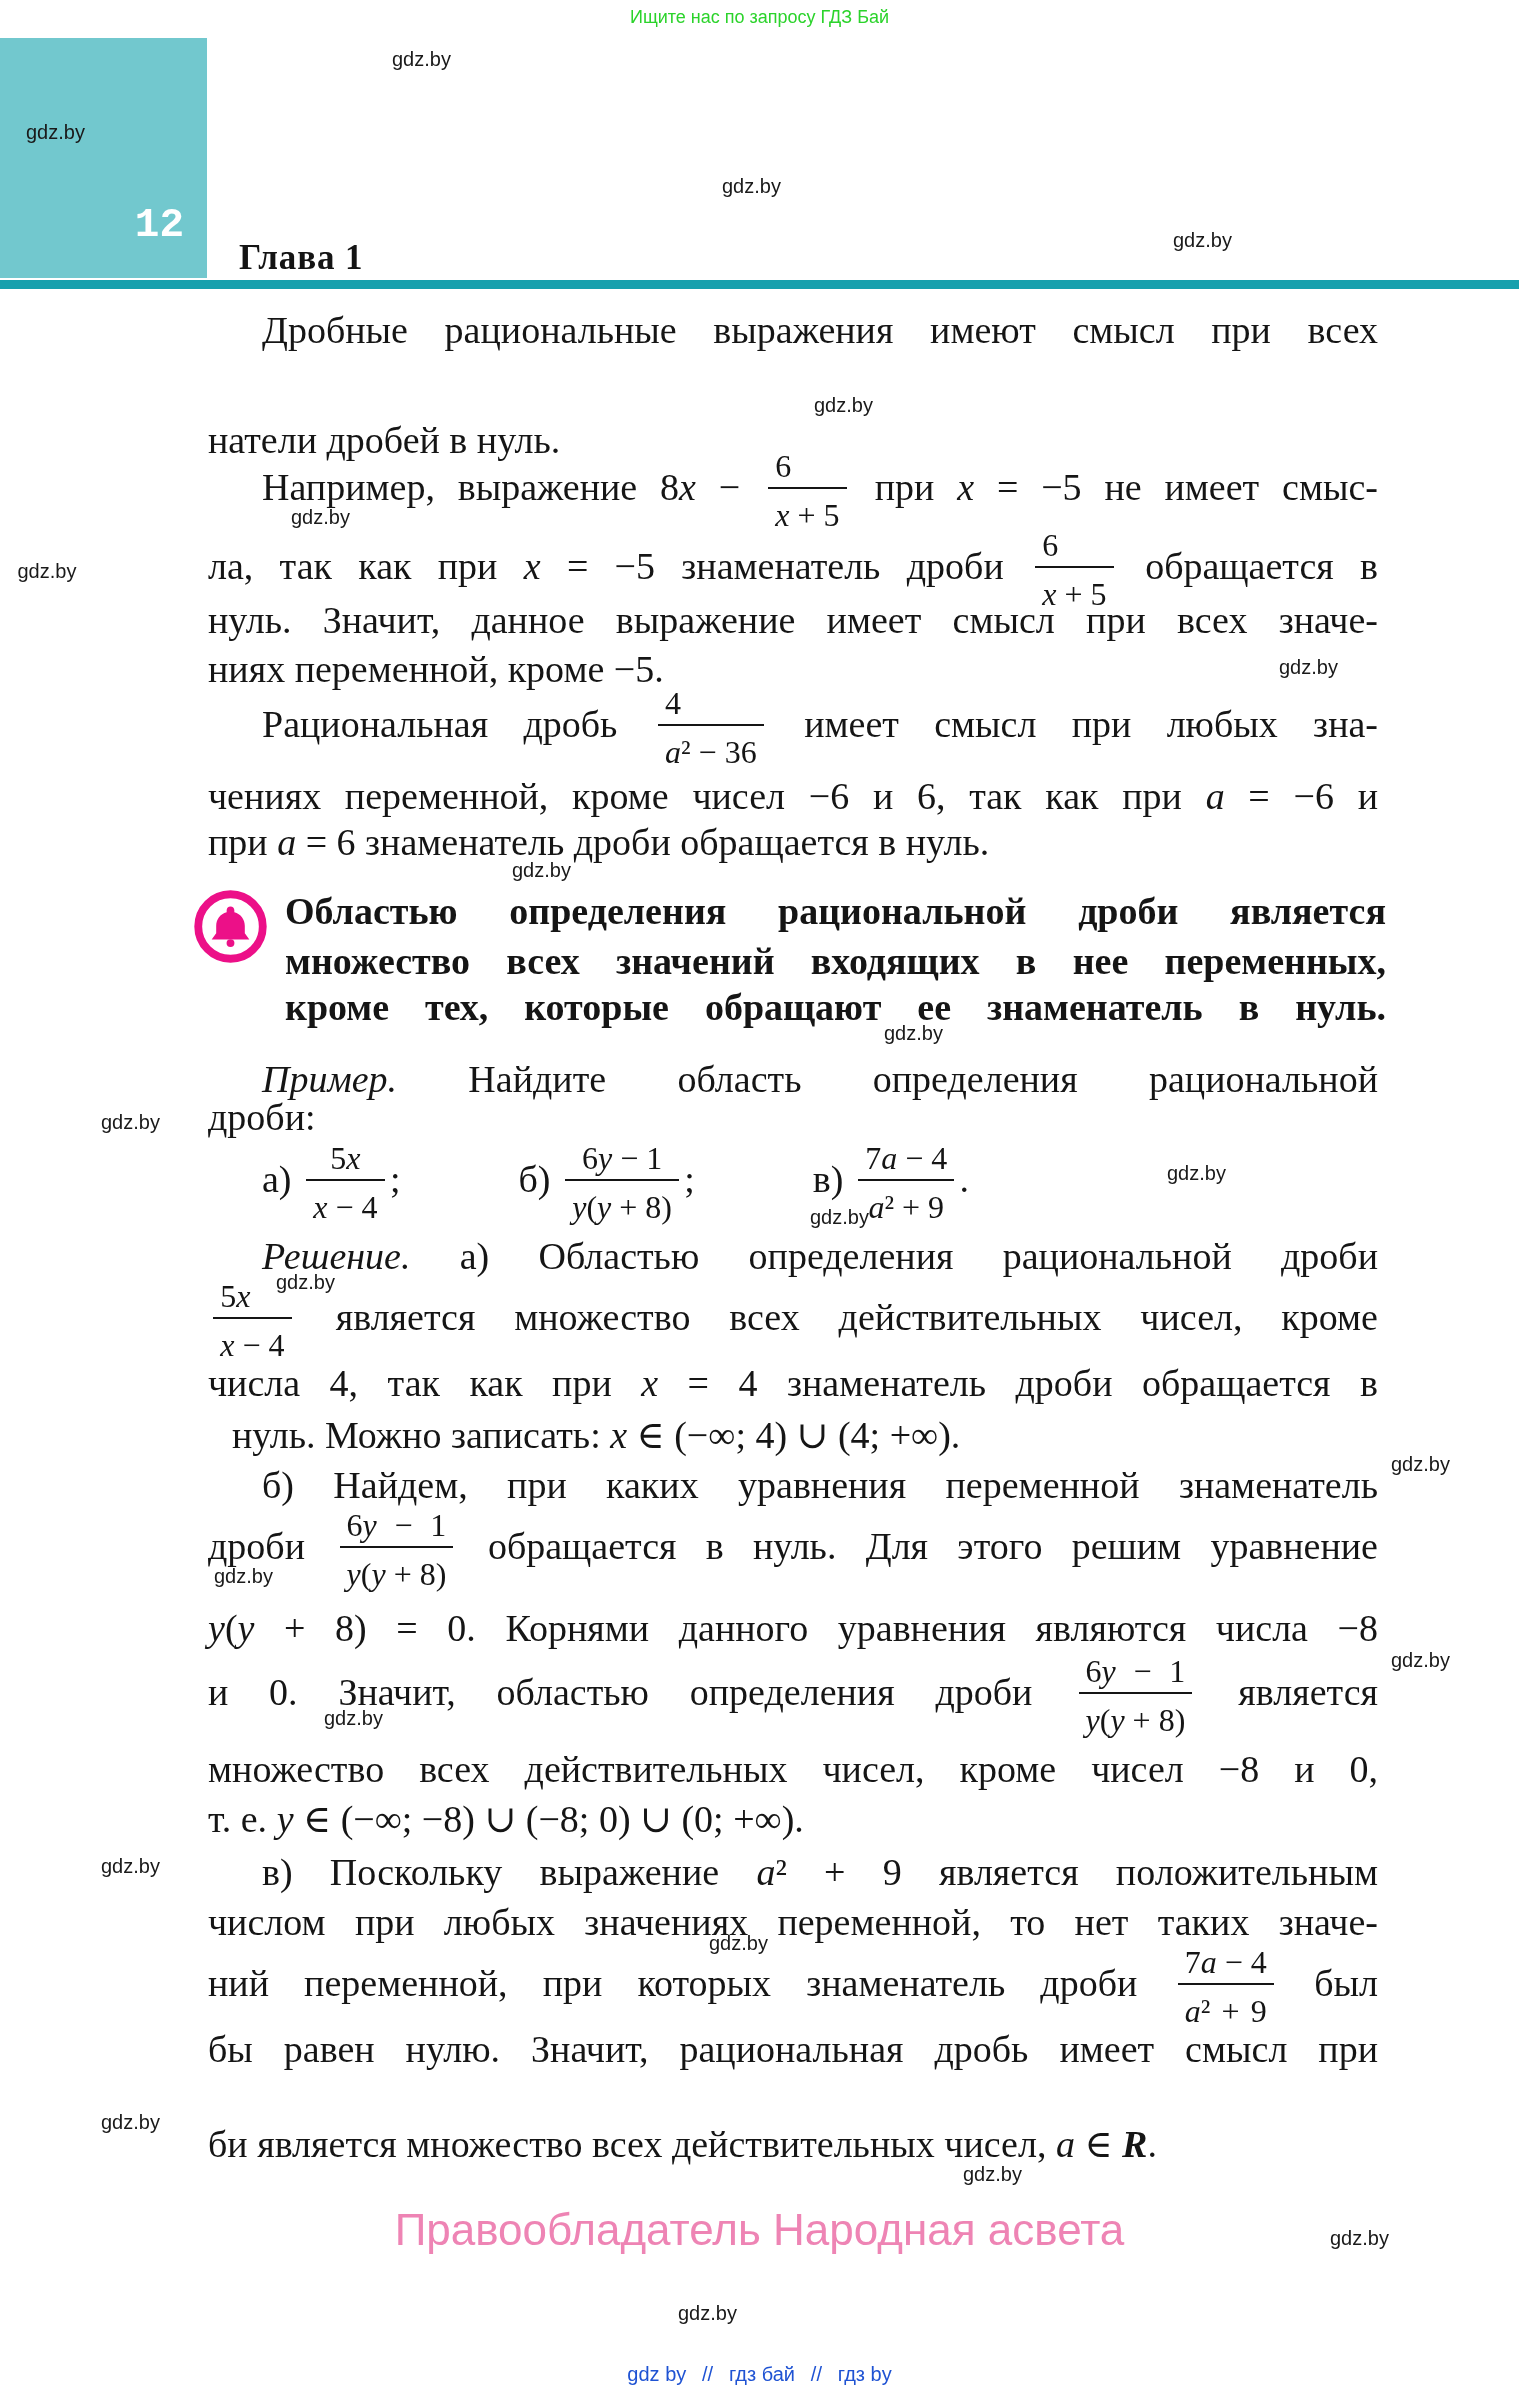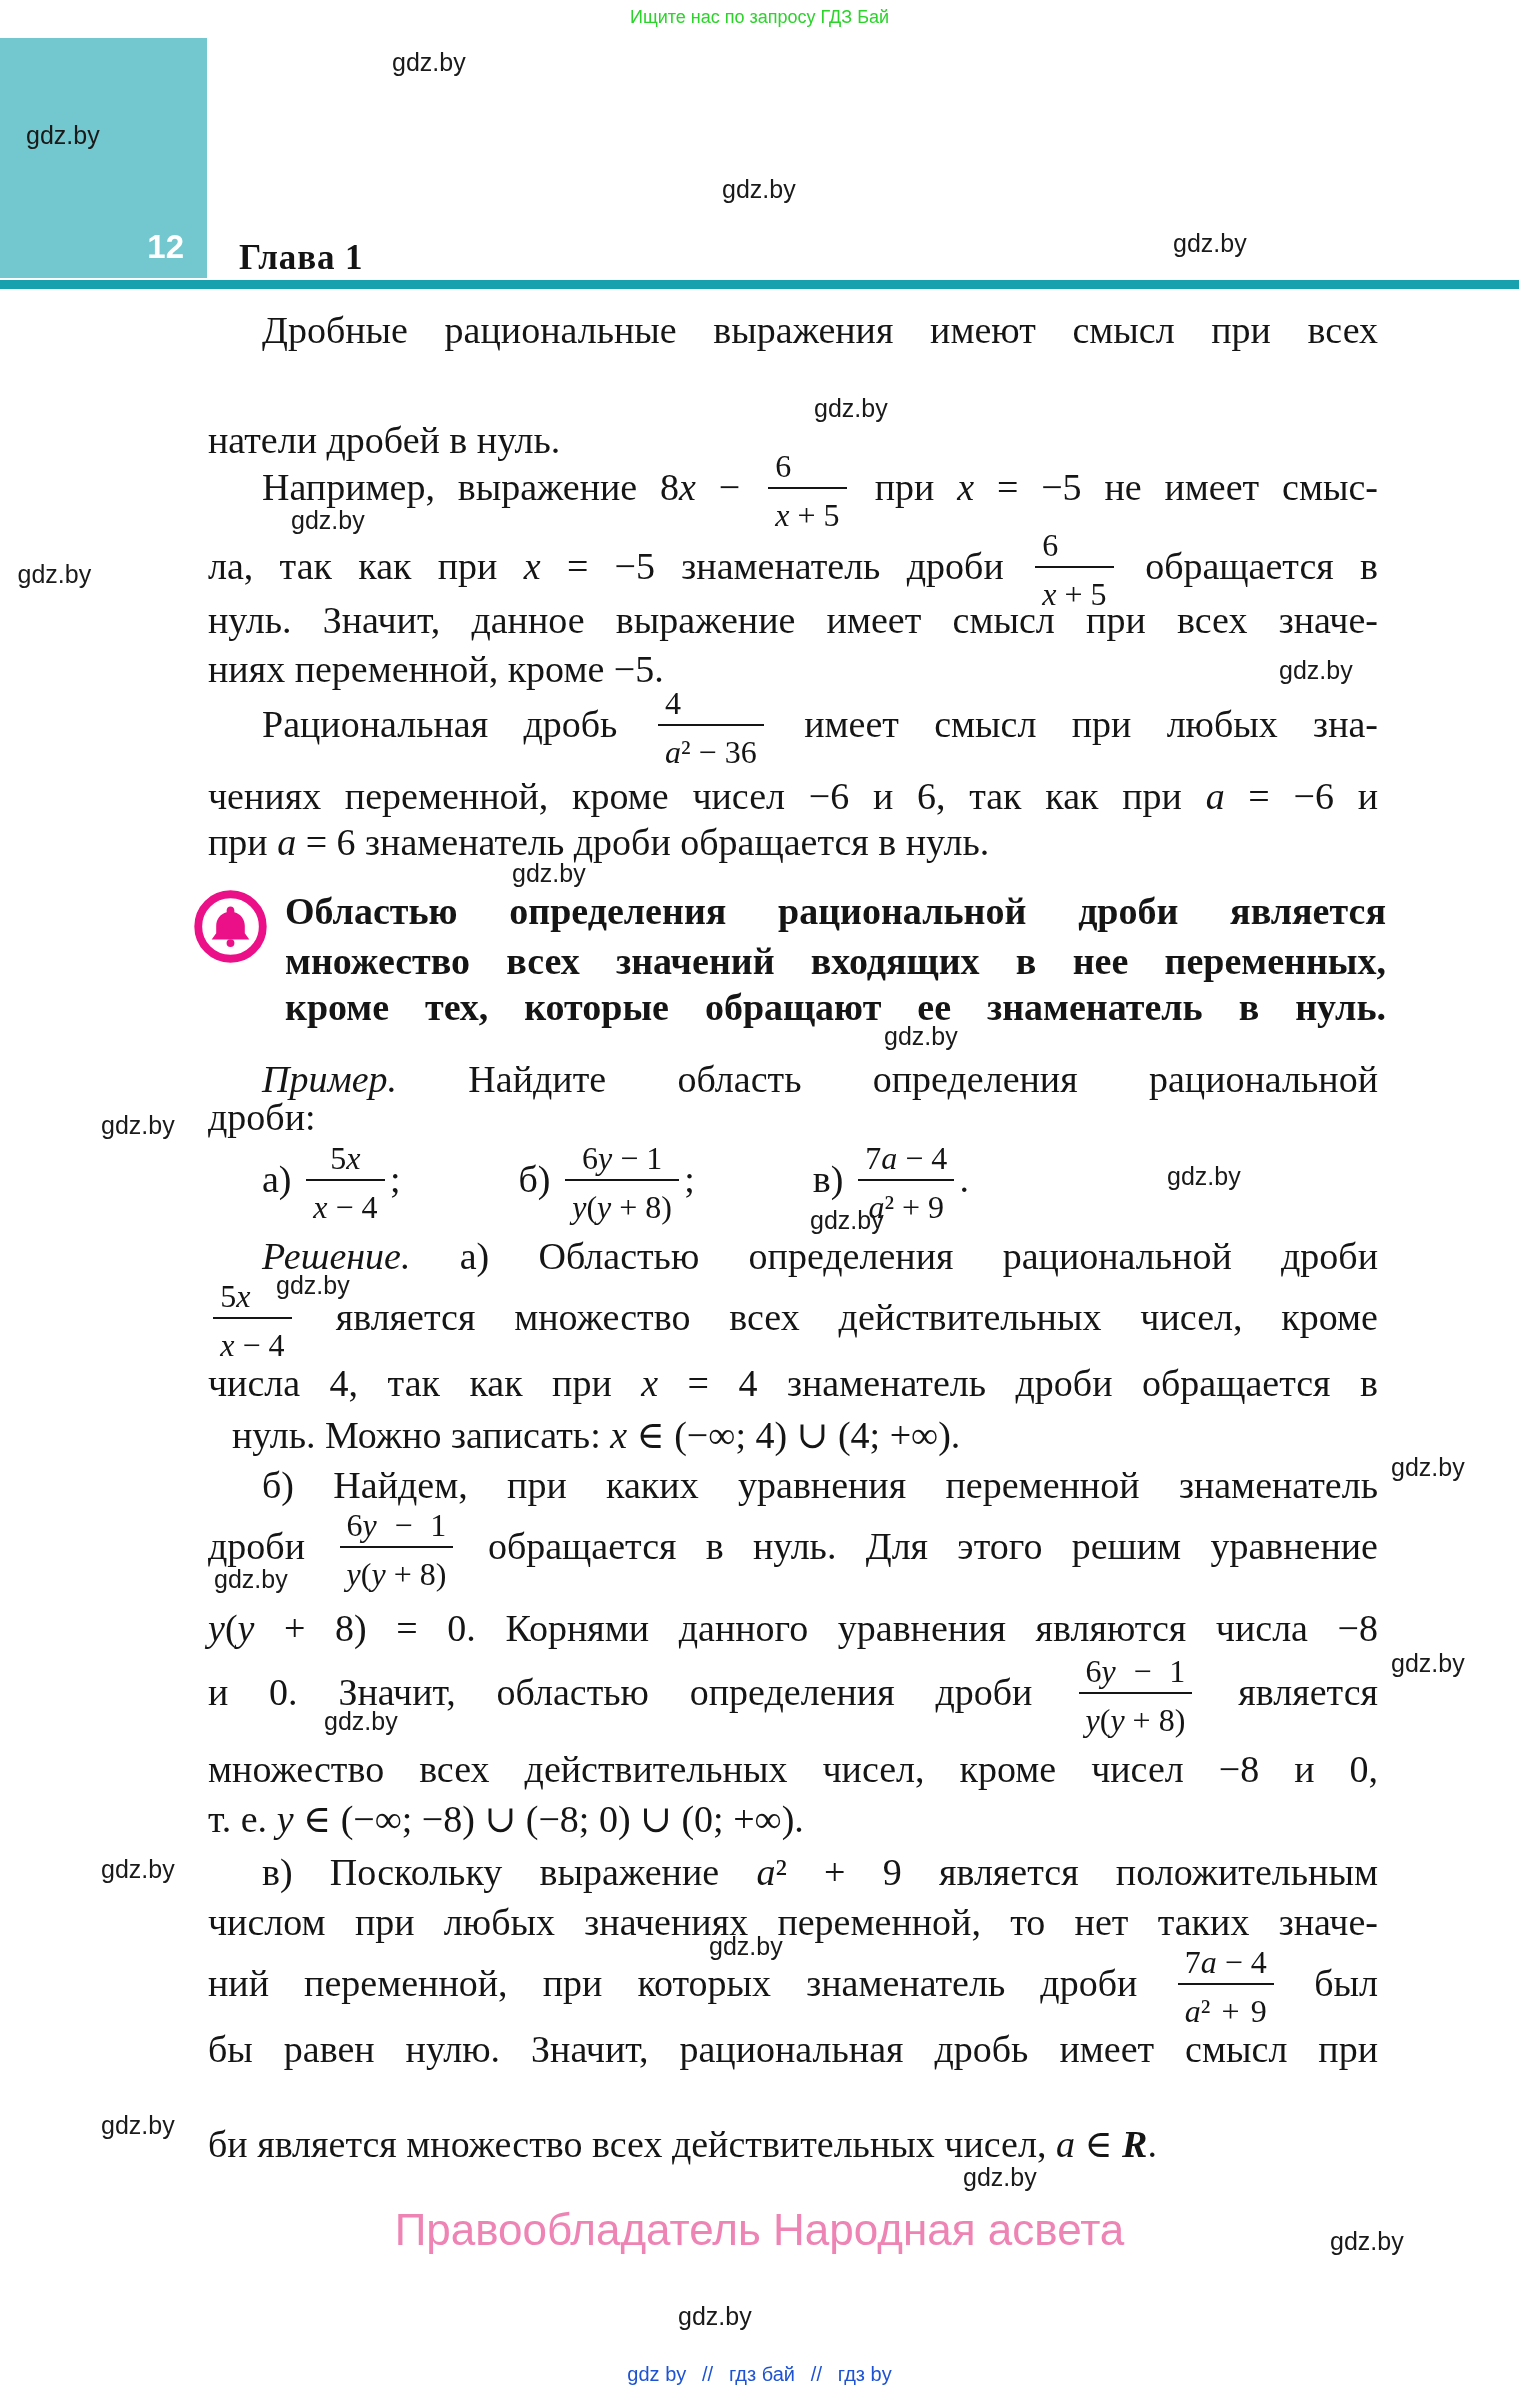--- a/index.html
+++ b/index.html
@@ -17,38 +17,38 @@
     text-align:center;
     font-family:"Liberation Sans","DejaVu Sans",sans-serif;
     font-size:18px;color:var(--green,#2bd32b);
   }
   
   .teal-box{
     position:absolute;left:0;top:38px;width:207px;height:240px;
     background:var(--teal,#72c8ce);
   }
   .page-num{
-    position:absolute;right:23px;bottom:12px;
-    font-family:Liberation Sans, sans-serif;
-    font-weight:bold;font-size:33px;color:#ffffff;
+    position:absolute;right:23px;bottom:30px;
+    font-family:Liberation Mono, monospace;
+    font-weight:bold;font-size:41px;color:#ffffff;
   }
   .chapter{
     position:absolute;left:239px;top:238px;
     font-weight:bold;font-size:35px;color:#141414;
     letter-spacing:0.9px;
   }
   .teal-rule{
     position:absolute;left:0;top:280px;width:1519px;height:8.8px;
     background:var(--tealRule,#17a0ad);
   }
   
   .wm{
     position:absolute;
     font-family:"Liberation Sans","DejaVu Sans",sans-serif;
-    font-size:25px;color:#1a1a1a;white-space:nowrap;
+    font-size:20px;color:#1a1a1a;white-space:nowrap;
     z-index:1;
   }
   
   #textlayer{position:absolute;left:0;top:0;width:100%;height:100%;z-index:2;border-radius:23px;}
   .line{
     position:absolute;
     height:54px;line-height:54px;
     font-size:38px;
   }
   .line.tall{height:84px;line-height:84px;}

